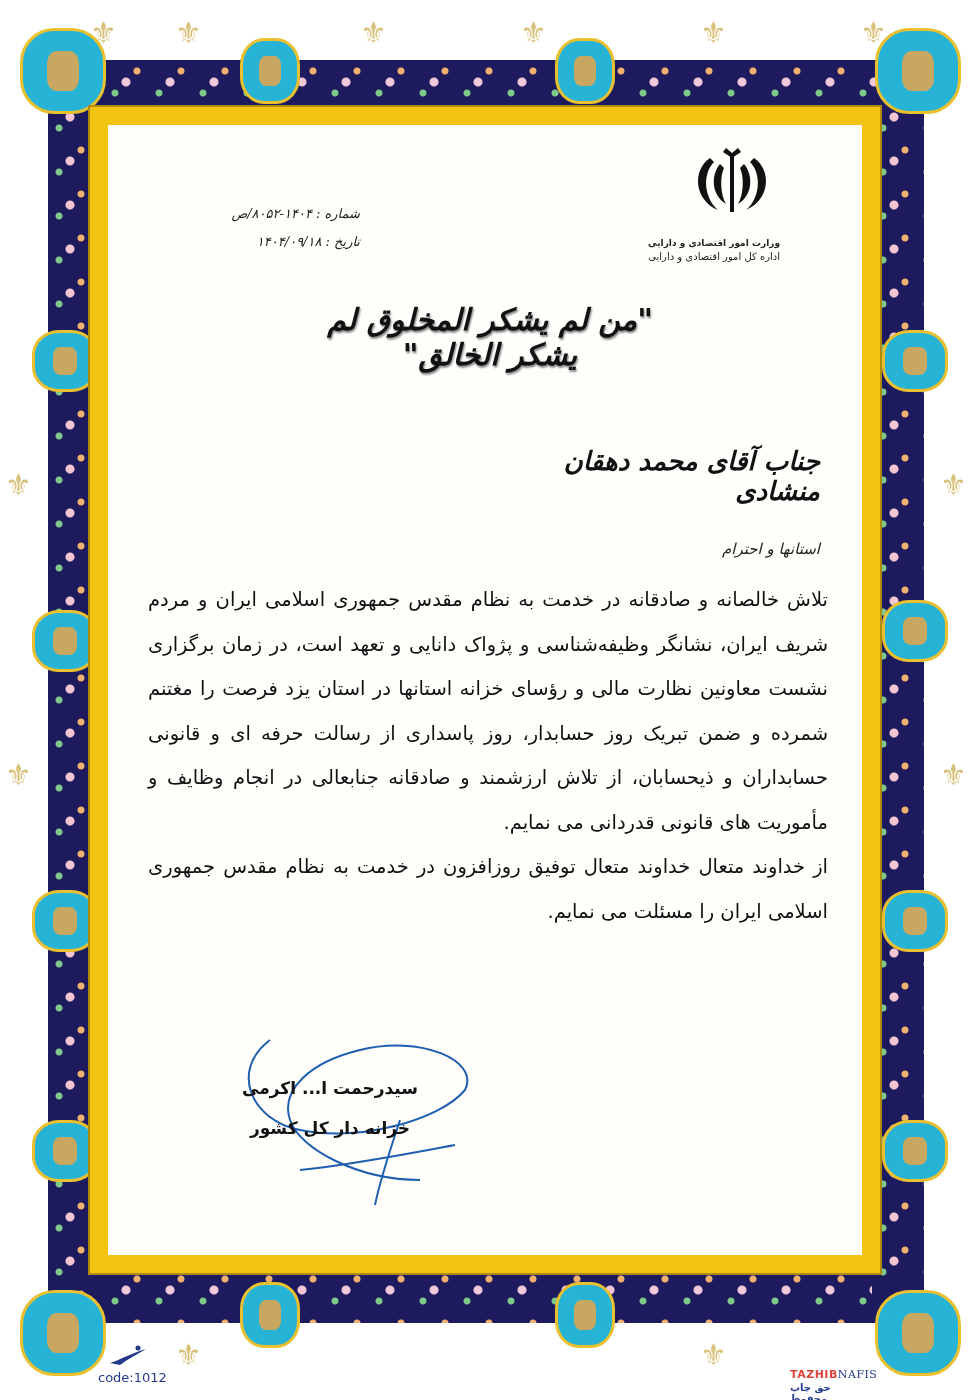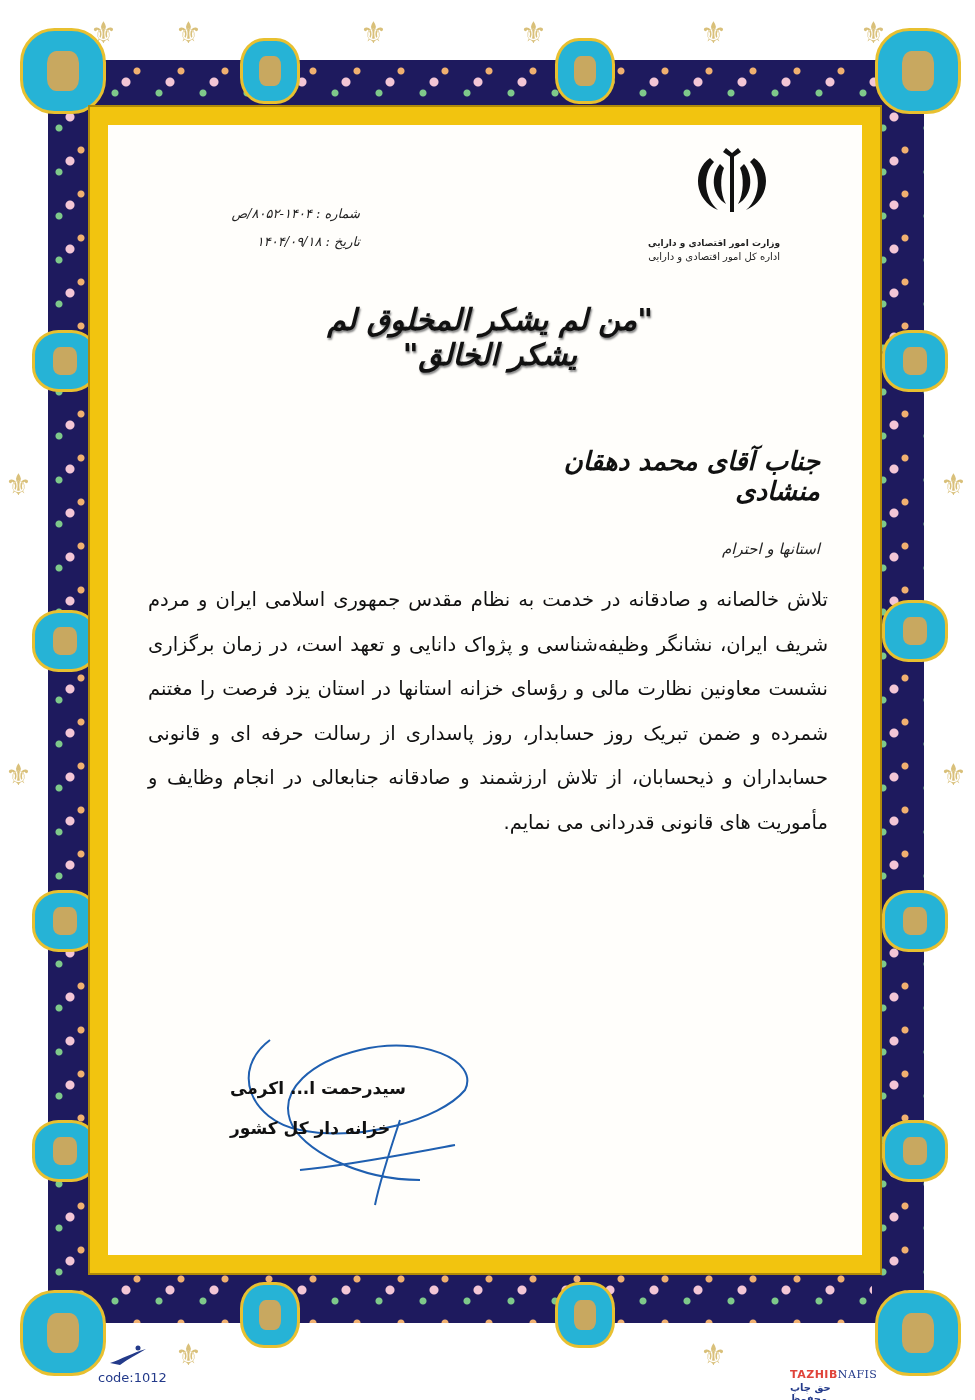--- a/index.html
+++ b/index.html
@@ -25,21 +25,21 @@
   .rtl{direction:rtl;unicode-bidi:embed;}
   .ref{position:absolute;left:190px;top:200px;width:170px;text-align:right;font-family:"DejaVu Serif",serif;font-style:italic;font-size:13px;color:#222;line-height:28px;}
   .emblem{position:absolute;left:690px;top:148px;width:84px;height:70px;}
   .ministry{position:absolute;left:630px;top:236px;width:150px;text-align:right;font-size:9px;font-weight:bold;color:#222;line-height:14px;}
   .ministry .sub{font-size:10px;font-weight:normal;}
   .motto{position:absolute;left:300px;top:302px;width:380px;text-align:center;font-family:"DejaVu Serif",serif;font-style:italic;font-weight:bold;font-size:30px;color:#111;text-shadow:1px 2px 2px #888;}
   .recipient{position:absolute;left:480px;top:446px;width:340px;text-align:right;font-weight:bold;font-style:italic;font-size:26px;color:#111;}
   .greeting{position:absolute;left:640px;top:540px;width:180px;text-align:right;font-family:"DejaVu Serif",serif;font-style:italic;font-size:15px;color:#222;}
   .body{position:absolute;left:148px;top:578px;width:680px;text-align:justify;text-align-last:right;font-family:"DejaVu Sans",sans-serif;font-size:19.5px;line-height:44.5px;color:#111;}
   .body p{margin:0;}
-  .sig{position:absolute;left:230px;top:1068px;width:200px;text-align:left;font-weight:bold;font-size:17px;line-height:40px;color:#111;}
+  .sig{position:absolute;left:230px;top:1068px;width:200px;text-align:center;font-weight:bold;font-size:17px;line-height:40px;color:#111;}
   .sig-scribble{position:absolute;left:240px;top:1030px;width:230px;height:180px;pointer-events:none;}
   .code{position:absolute;left:98px;top:1370px;font-size:13px;color:#233a8a;}
   .code-logo{position:absolute;left:108px;top:1345px;width:40px;height:22px;}
   .tazhib{position:absolute;left:790px;top:1368px;font-size:11px;letter-spacing:0.5px;}
   .tazhib .a{color:#e0433a;font-weight:bold;}
   .tazhib .b{color:#233a8a;font-family:"DejaVu Serif",serif;}
   .copyright{position:absolute;left:790px;top:1382px;font-size:10px;font-weight:bold;color:#233a8a;width:80px;text-align:left;}
 </style>
 </head>
 <body>
@@ -113,20 +113,21 @@
 </div>
 
 <div class="motto rtl">"من لم یشکر المخلوق لم یشکر الخالق"</div>
 
 <div class="recipient rtl">جناب آقای محمد دهقان منشادی</div>
 
 <div class="greeting rtl">استانها و احترام</div>
 
 <div class="body rtl">
   <p>تلاش خالصانه و صادقانه در خدمت به نظام مقدس جمهوری اسلامی ایران و مردم شریف ایران، نشانگر وظیفه‌شناسی و پژواک دانایی و تعهد است، در زمان برگزاری نشست معاونین نظارت مالی و رؤسای خزانه استانها در استان یزد فرصت را مغتنم شمرده و ضمن تبریک روز حسابدار، روز پاسداری از رسالت حرفه ای و قانونی حسابداران و ذیحسابان، از تلاش ارزشمند و صادقانه جنابعالی در انجام وظایف و مأموریت های قانونی قدردانی می نمایم.</p>
+  <p>از خداوند متعال خداوند متعال توفیق روزافزون در خدمت به نظام مقدس جمهوری اسلامی ایران را مسئلت می نمایم.</p>
 </div>
 
 <svg class="sig-scribble" viewBox="0 0 230 180">
   <path d="M30 10 C-10 40 10 90 60 100 C120 112 200 90 225 60 C240 30 180 5 120 20 C70 32 40 60 50 90 C60 120 120 150 180 150 M160 90 C150 120 140 150 135 175 M60 140 C110 135 160 125 215 115" fill="none" stroke="#1f5fb0" stroke-width="2"></path>
 </svg>
 <div class="sig rtl">
   <div>سیدرحمت ا... اکرمی</div>
   <div>خزانه دار کل کشور</div>
 </div>
 

